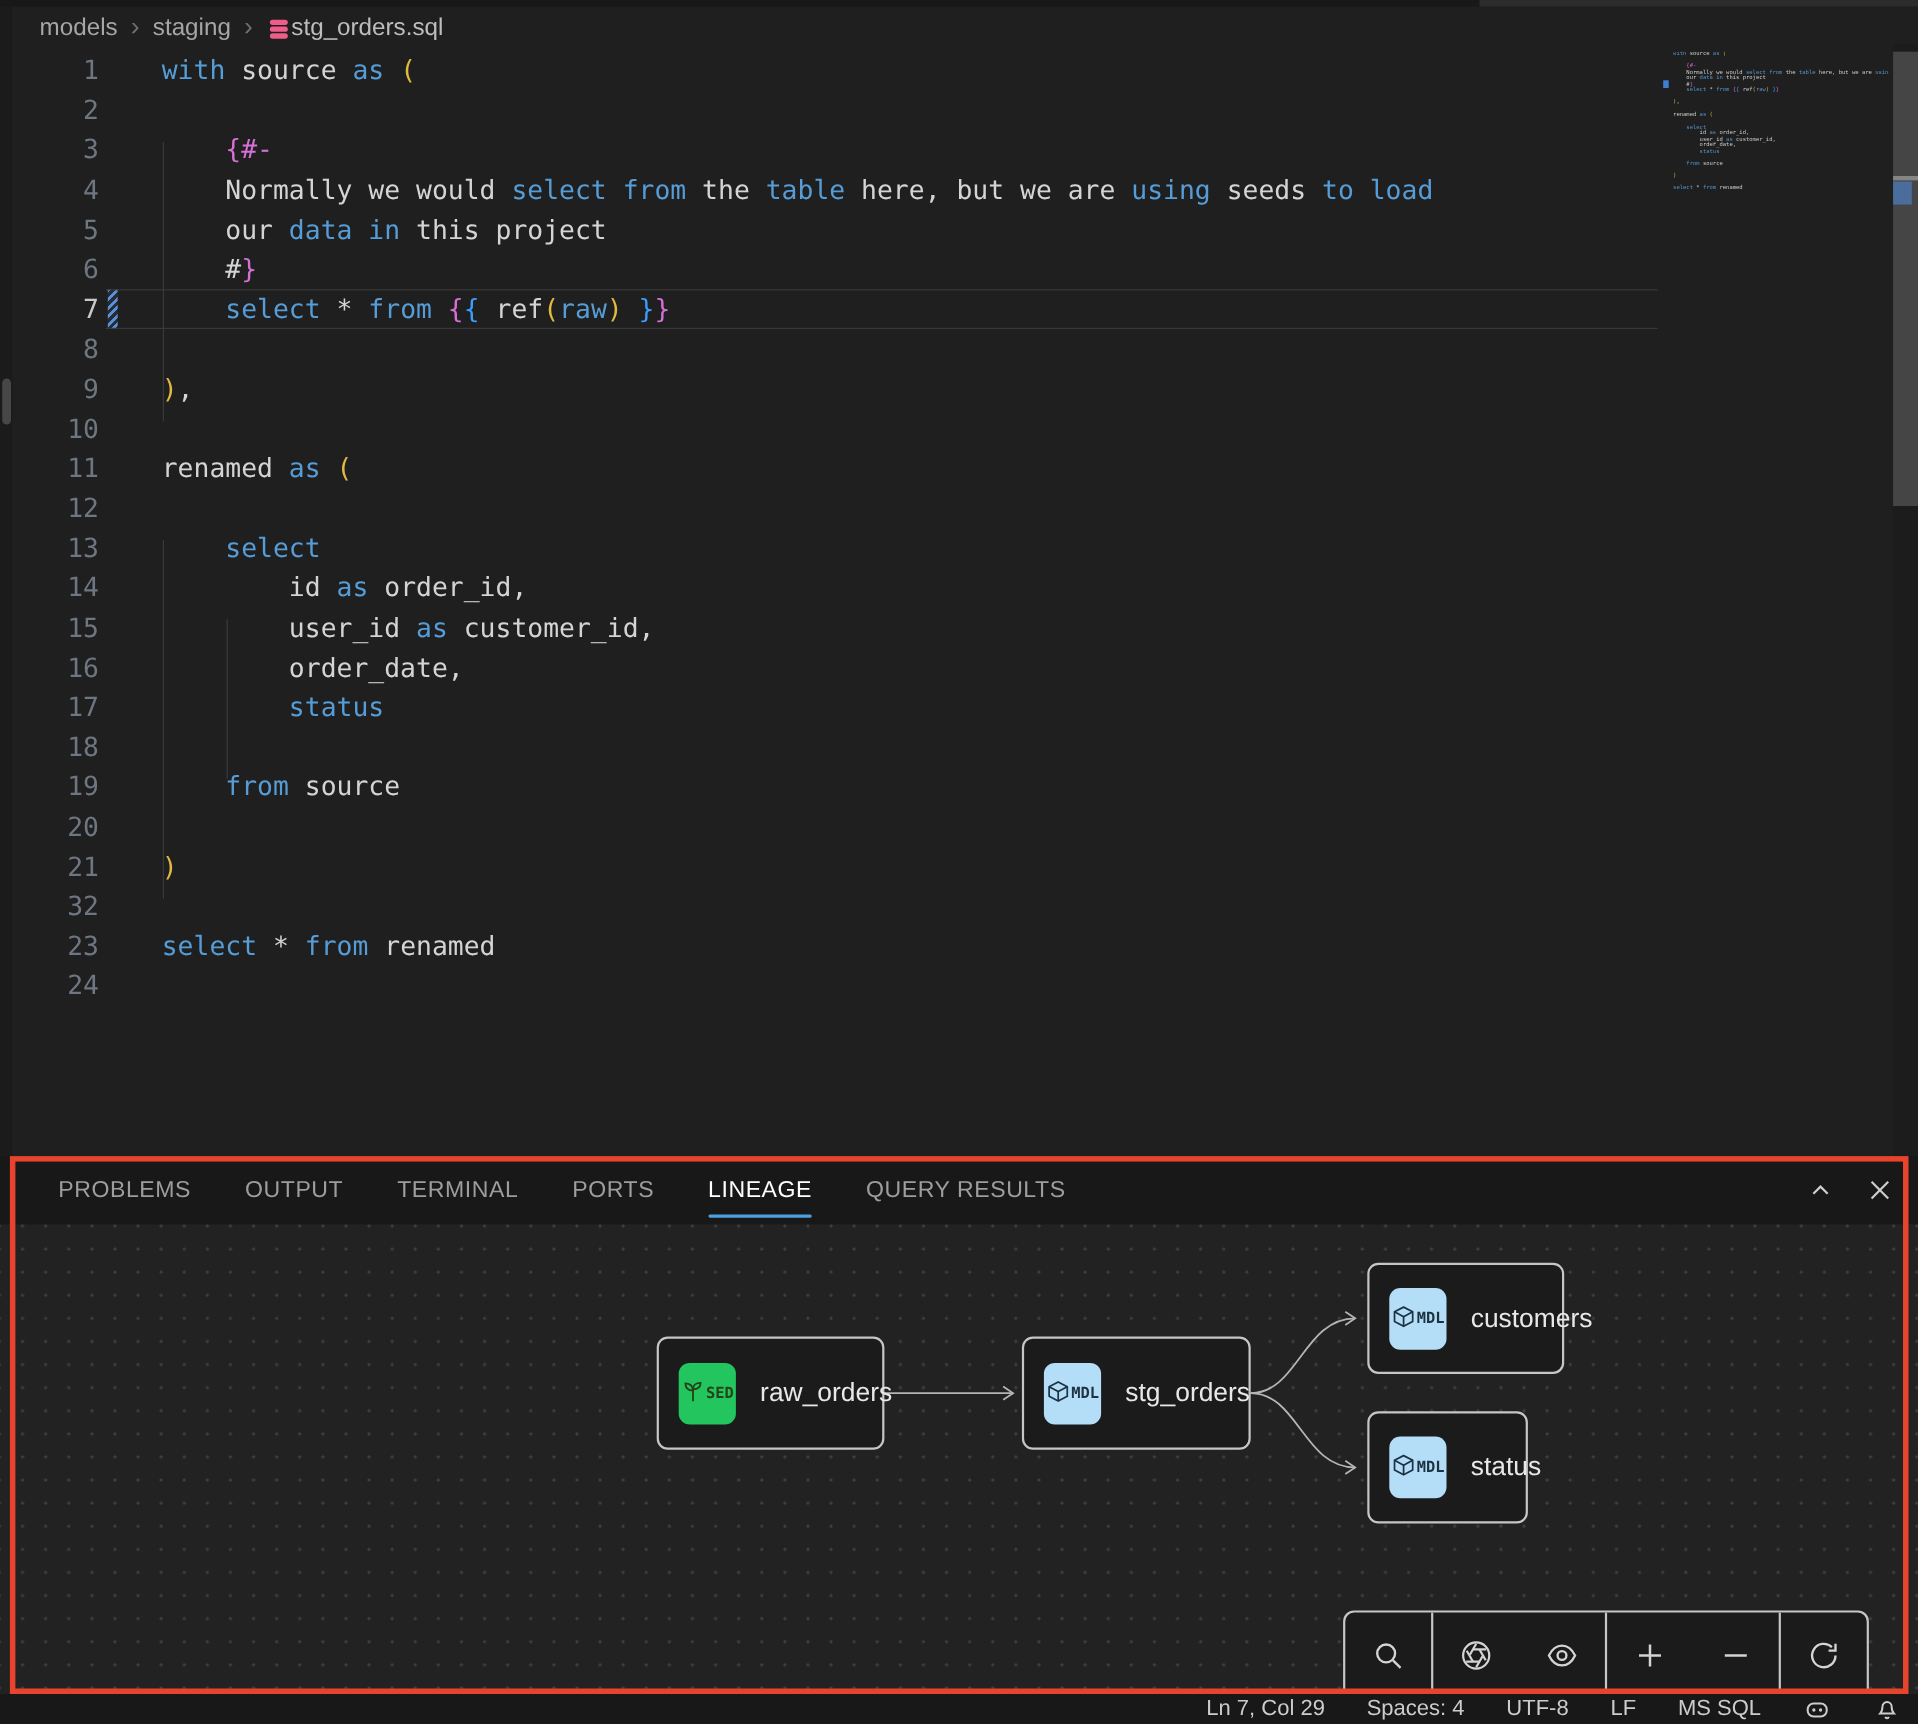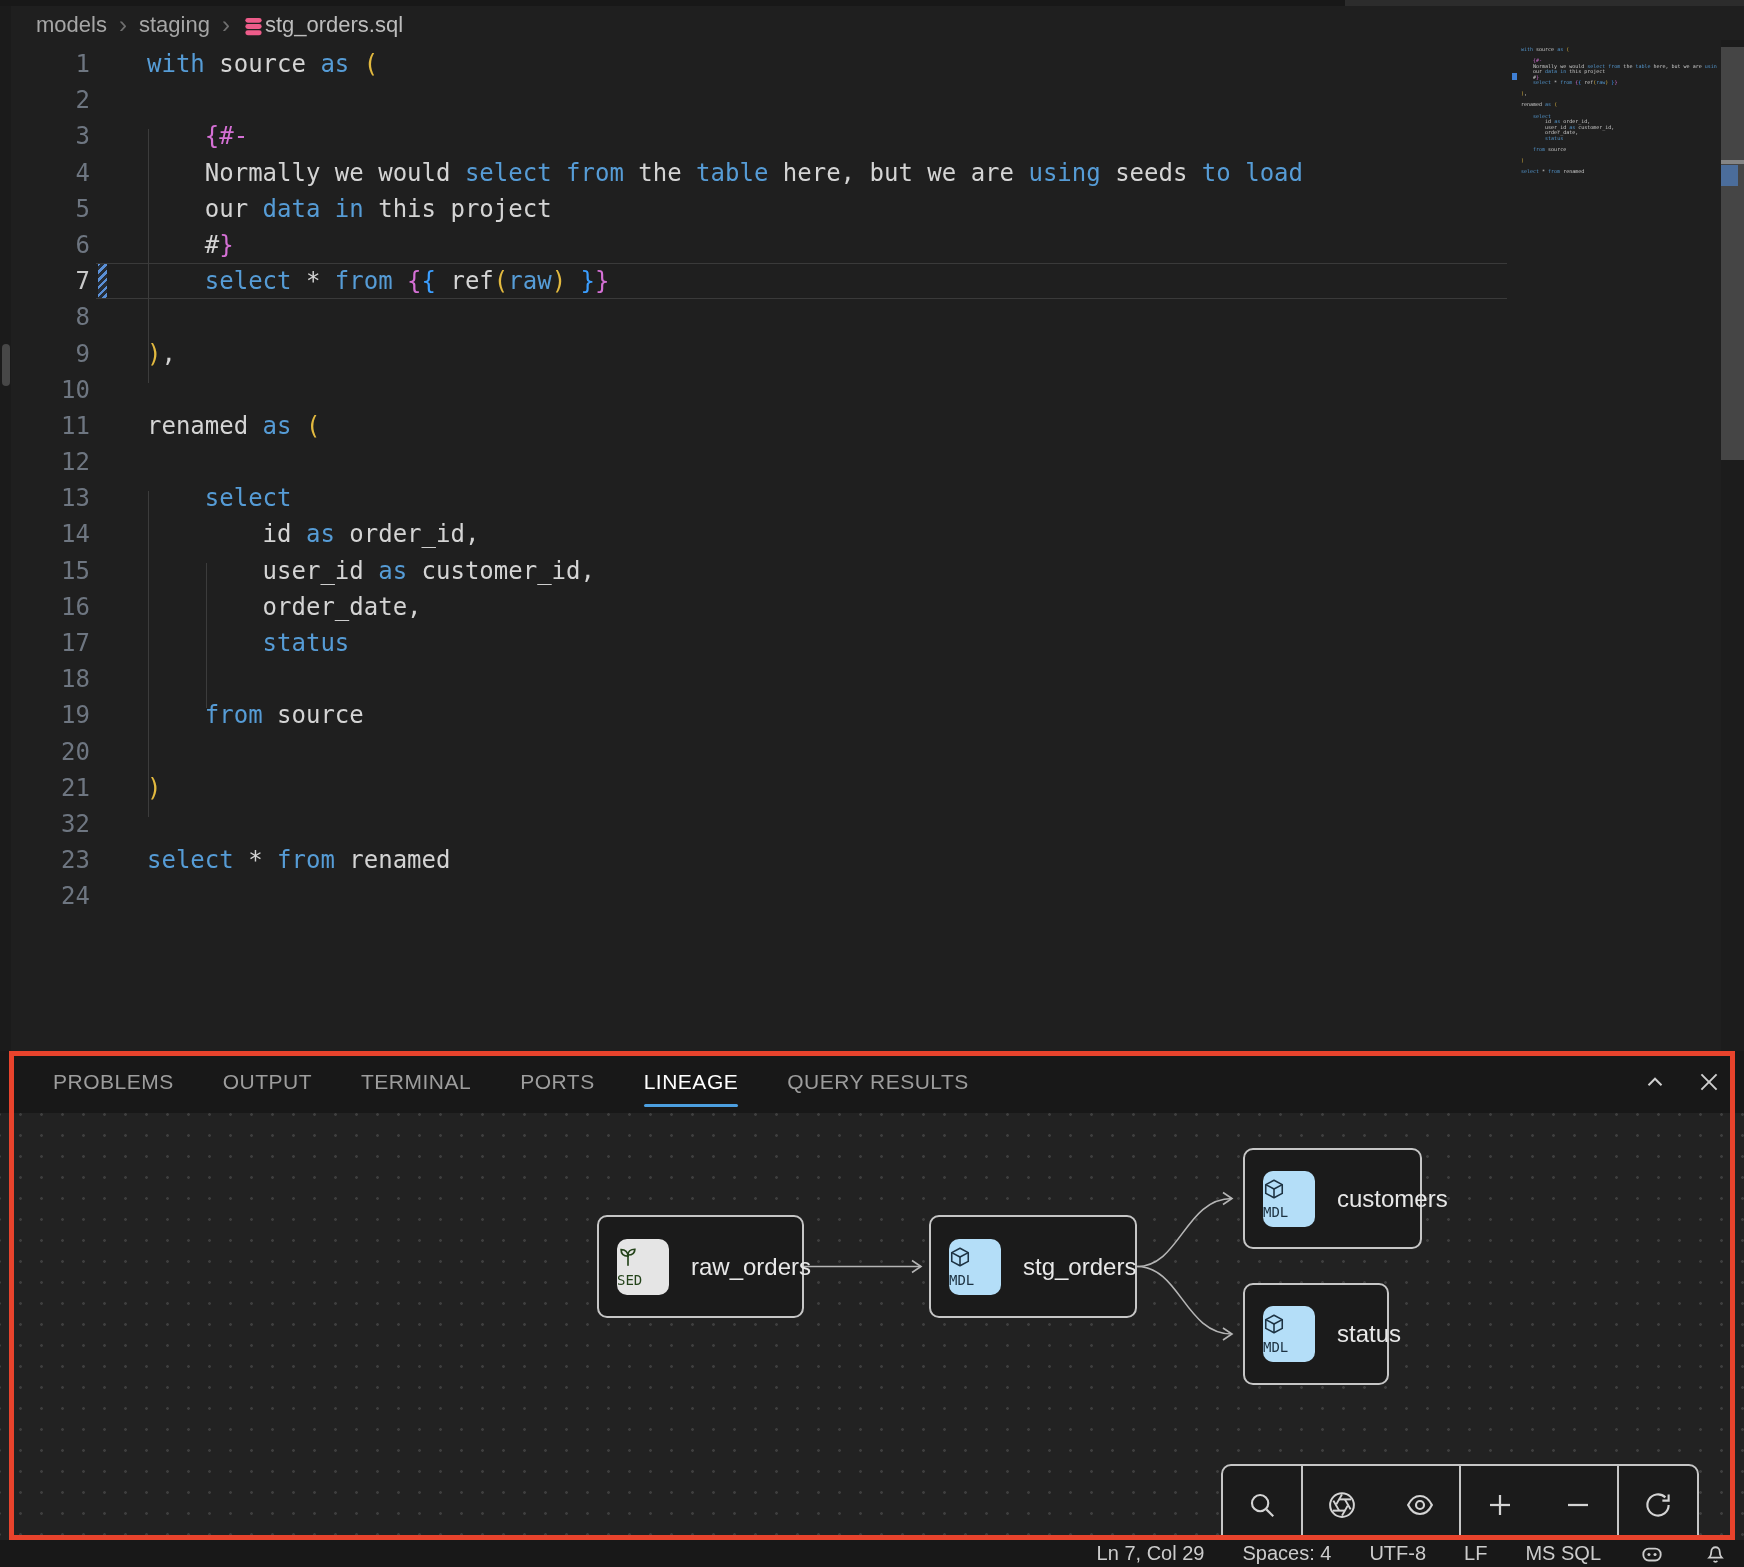--- a/index.html
+++ b/index.html
@@ -62,24 +62,24 @@
   .lineage-canvas { position:absolute; left:0; top:62px; width:1744px; height:427px; background:#222222;
     background-image:radial-gradient(circle,#3e3e3e 1.3px,transparent 1.5px); background-size:21px 21px; background-position:10px 12px; }
   .edges { position:absolute; left:0; top:0; pointer-events:none; }
 
   .node { position:absolute; background:#1b1b1b; border:2px solid #c6c6c6; border-radius:10px;
           display:flex; align-items:center; padding-left:18px; gap:22px; cursor:pointer; }
   .node-raw_orders { left:597px;  top:102px; width:207px; height:103px; }
   .node-stg_orders { left:929px;  top:102px; width:208px; height:103px; }
   .node-customers  { left:1243px; top:35px;  width:179px; height:101px; }
   .node-orders     { left:1243px; top:170px; width:146px; height:102px; }
-  .badge { flex:none; width:52px; height:56px; border-radius:10px; display:flex; flex-direction:column;
-           justify-content:center; gap:1px;
-           font-family:"DejaVu Sans Mono", monospace; font-size:14px; font-weight:normal; }
-  .badge-seed  { background:#e5e5e5; color:#24431a; }
+  .badge { flex:none; width:52px; height:56px; border-radius:10px; display:flex; flex-direction:row;
+           align-items:center; justify-content:center; gap:1px;
+           font-family:"DejaVu Sans Mono", monospace; font-size:14px; font-weight:bold; }
+  .badge-seed  { background:#22c55e; color:#24431a; }
   .badge-model { background:#b4def8; color:#1d3242; }
   .node-label { font-size:24px; color:#e8e8e8; }
 
   .lineage-toolbar { position:absolute; left:1221px; top:351px; width:478px; height:81px;
                      border:2px solid #c6c6c6; border-radius:10px; background:#1b1b1b; display:flex; }
   .tb-group { display:flex; align-items:center; justify-content:space-around; }
   .tb-group + .tb-group { border-left:2px solid #c6c6c6; }
   .tb-g1 { width:78px; } .tb-g2 { width:158px; } .tb-g3 { width:158px; } .tb-g4 { flex:1; }
   .tb-btn { width:44px; height:44px; display:flex; align-items:center; justify-content:center; cursor:pointer; }
   .tb-btn svg { stroke:#d4d4d4; }

